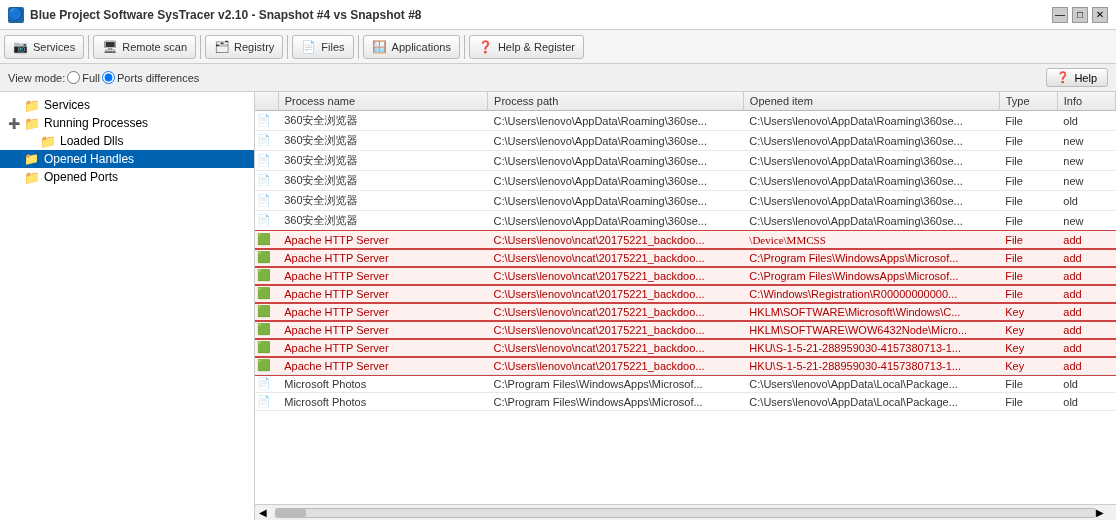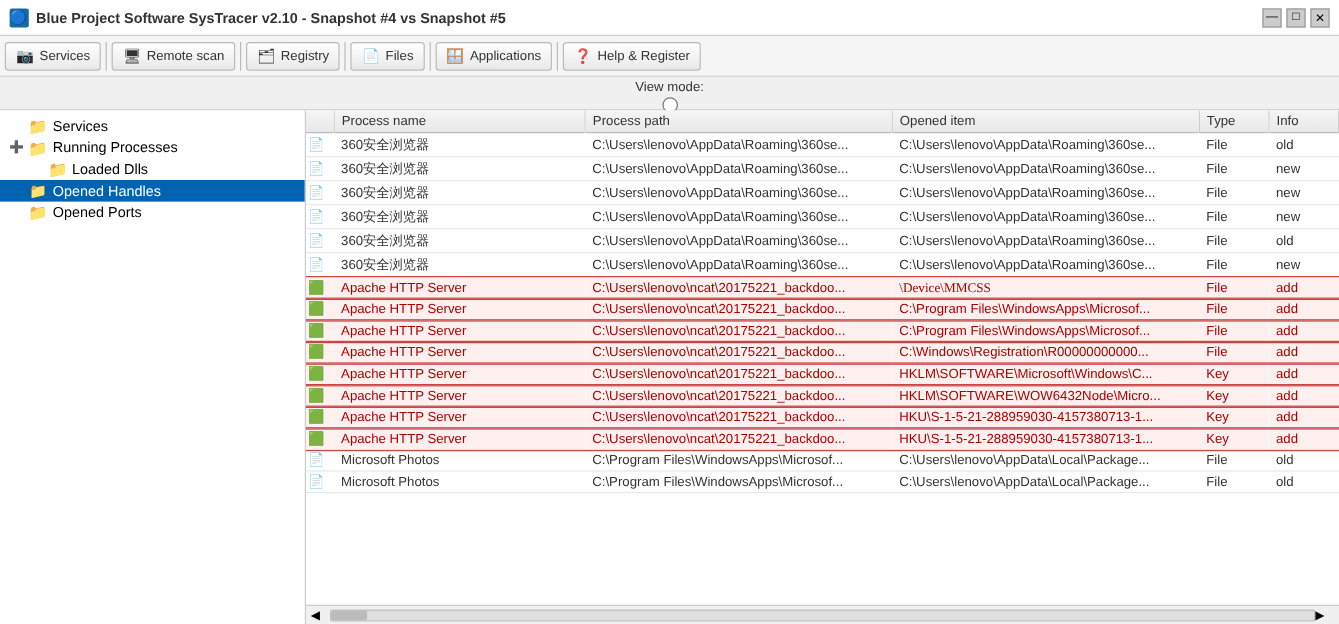--- a/index.html
+++ b/index.html
@@ -46,21 +46,20 @@
 
     
     .viewmode-bar {
       background: #f0f0f0;
       border-bottom: 1px solid #ccc;
       display: flex;
       align-items: center;
       padding: 3px 8px;
       height: 28px;
       gap: 2px;
-      flex-direction: column;
     }
     .viewmode-bar label { font-size: 11px; color: #333; }
     .viewmode-bar input[type=radio] { margin: 0; }
     .viewmode-export-btn {
       padding: 2px 10px;
       border: 1px solid #bbb;
       background: linear-gradient(to bottom, #fff, #e0e0e0);
       border-radius: 3px;
       cursor: pointer;
       font-size: 11px;
@@ -175,21 +174,21 @@
       background: #bbb;
       border-radius: 2px;
     }
   </style>
 </head>
 <body>
 
 <div class="titlebar">
   <div class="titlebar-left">
     <span class="titlebar-icon">🔵</span>
-    <span>Blue Project Software SysTracer v2.10 - Snapshot #4 vs Snapshot #5</span>
+    <span>Blue Project Software SysTracer v2.10 - Snapshot #4 vs Snapshot #8</span>
   </div>
   <div class="titlebar-controls">
     <div class="titlebar-btn">—</div>
     <div class="titlebar-btn">□</div>
     <div class="titlebar-btn">✕</div>
   </div>
 </div>
 
 <div class="toolbar">
   <button class="toolbar-btn">

